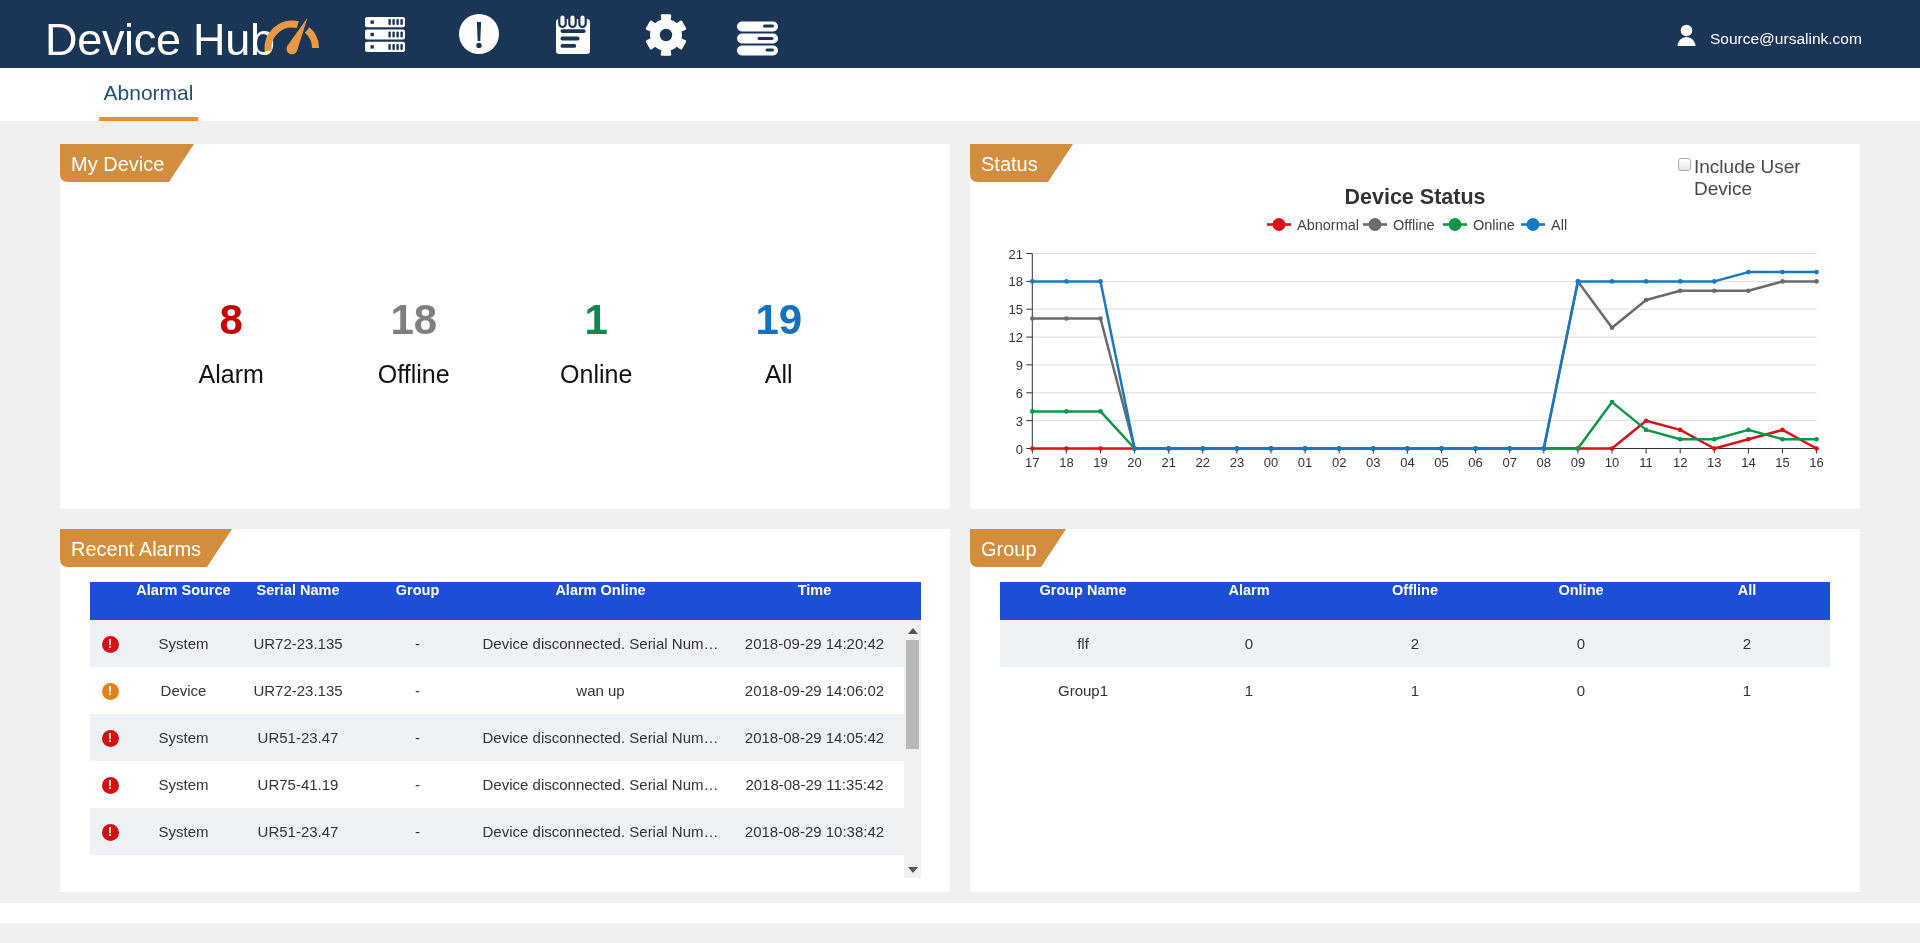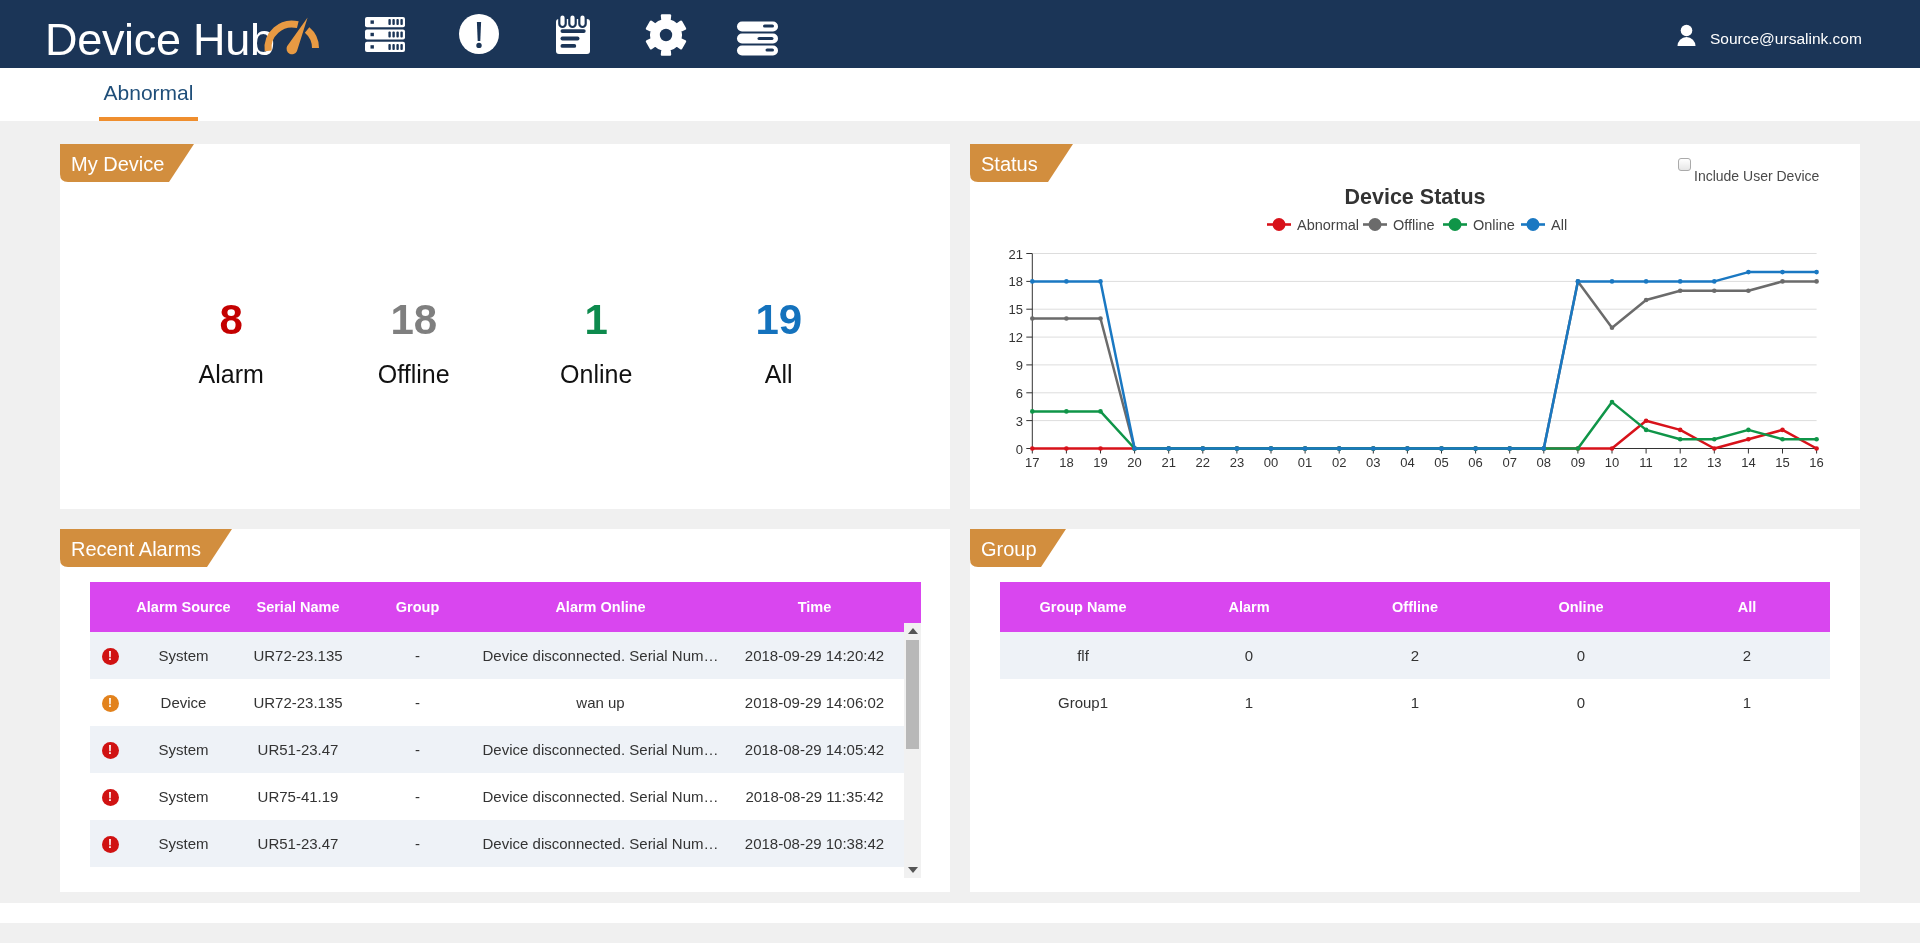--- a/index.html
+++ b/index.html
@@ -12,23 +12,23 @@
 .p1{left:60px;top:144px;width:890px;height:365px}
 .p2{left:970px;top:144px;width:890px;height:365px}
 .p3{left:60px;top:529px;width:890px;height:363px}
 .p4{left:970px;top:529px;width:890px;height:363px}
 .ribbon{position:absolute;left:0;top:0}
 .stats{position:absolute;left:80px;top:153px;width:730px;display:flex}
 .stat{width:182.5px;text-align:center}
 .stat .num{font-size:42px;font-weight:bold;line-height:46px}
 .stat .lbl{font-size:25px;color:#111;margin-top:17px}
 .cb{position:absolute;left:708px;top:14px;width:13px;height:13px;border:1px solid #aaa;border-radius:3px;background:linear-gradient(#fff,#e6e6e6)}
-.cbl{position:absolute;left:724px;top:24px;font-size:14px;color:#4a4a4a}
+.cbl{position:absolute;left:724px;top:12px;font-size:19px;color:#4a4a4a}
 .tbl{position:absolute;left:30px;top:53px}
-.thead{display:flex;background:#d946ef;height:50px;align-items:center}
+.thead{display:flex;background:#1d4ed8;height:38px;}
 .hc{color:#fff;font-size:14.5px;font-weight:bold;text-align:center}
 .arow{display:flex;height:47px;align-items:center}
 .rc{font-size:15px;color:#333;text-align:center;white-space:nowrap;overflow:hidden}
 .alicon{display:inline-block;width:17px;height:17px;border-radius:50%;color:#fff;font-size:12px;font-weight:bold;text-align:center;line-height:17px}
 .sbar{position:absolute;left:814px;top:41px;width:17px;height:255px;background:#f1f1f1}
 .sthumb{position:absolute;left:2px;top:17px;width:13px;height:109px;background:#b8b8b8}
 .sarrow{position:absolute;left:3.5px;width:0;height:0;border-left:5px solid transparent;border-right:5px solid transparent}
 .up{top:5px;border-bottom:6px solid #555}
 .down{bottom:5px;border-top:6px solid #555}
 .fstrip{position:absolute;left:0;top:903px;width:1920px;height:20px;background:#fff}

